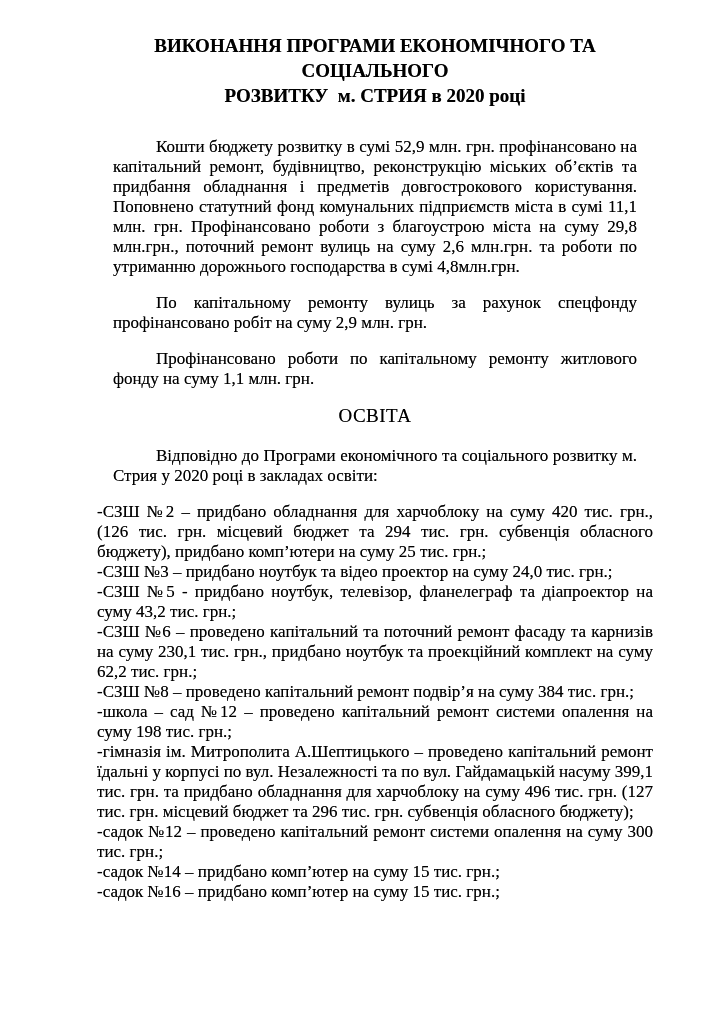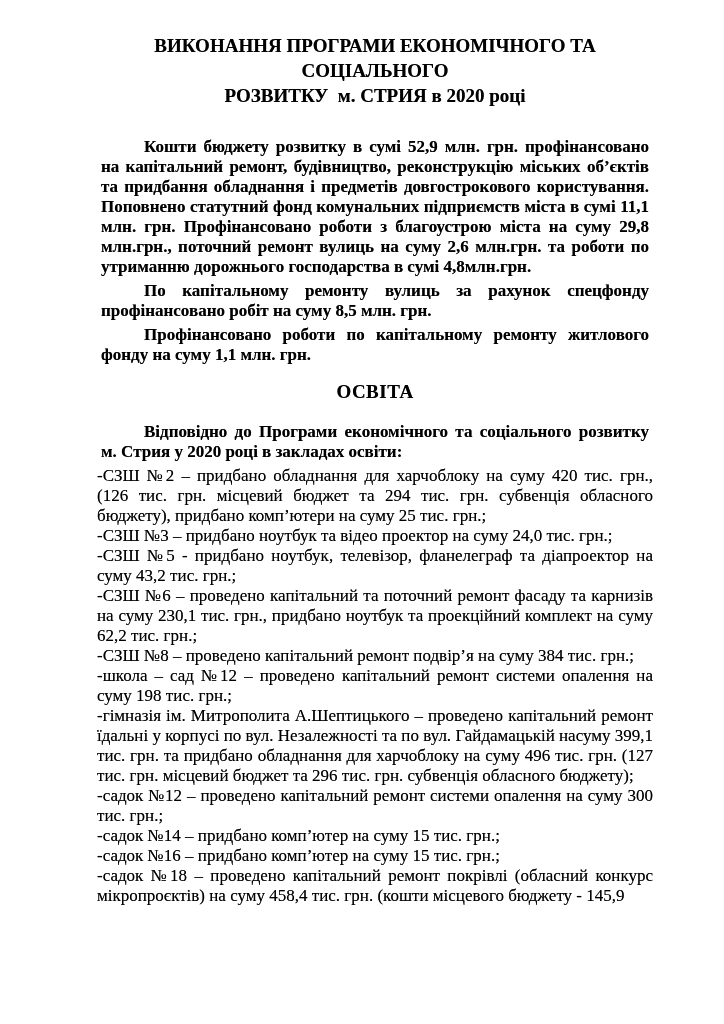--- a/index.html
+++ b/index.html
@@ -25,63 +25,61 @@
       text-align: center;
       font-weight: bold;
       font-size: 19px;
       line-height: 25px;
       margin: 0 0 29px 0;
     }
     .doc-title .t-line {
       white-space: pre-wrap;
     }
     .para {
-      margin: 4px;
+      margin: 16px;
       text-align: justify;
-      font-weight: bold;
     }
     .para.indent {
       text-indent: 43px;
     }
     .section-heading {
       margin: 16px 0 19px 0;
       text-align: center;
-      font-weight: bold;
+      font-weight: normal;
       font-size: 19px;
       line-height: 22px;
       letter-spacing: 0.5px;
     }
     .edu-item {
       margin: 0;
       text-align: justify;
     }
   </style>
 </head>
 <body>
 
 <div class="page">
 
   <div class="doc-title">
     <div class="t-line">ВИКОНАННЯ ПРОГРАМИ ЕКОНОМІЧНОГО ТА СОЦІАЛЬНОГО</div>
     <div class="t-line">РОЗВИТКУ  м. СТРИЯ в 2020 році</div>
   </div>
 
   <p class="para indent">Кошти бюджету розвитку в сумі 52,9 млн. грн. профінансовано на капітальний ремонт, будівництво, реконструкцію міських об’єктів та придбання обладнання і предметів довгострокового користування. Поповнено статутний фонд комунальних підприємств міста в сумі 11,1 млн. грн. Профінансовано роботи з благоустрою міста на суму 29,8 млн.грн., поточний ремонт вулиць на суму 2,6 млн.грн. та роботи по утриманню дорожнього господарства в сумі 4,8млн.грн.</p>
-  <p class="para indent">По капітальному ремонту вулиць за рахунок спецфонду профінансовано робіт на суму 8,5 млн. грн.</p>
+  <p class="para indent">По капітальному ремонту вулиць за рахунок спецфонду профінансовано робіт на суму 2,9 млн. грн.</p>
   <p class="para indent">Профінансовано роботи по капітальному ремонту житлового фонду на суму 1,1 млн. грн.</p>
 
   <h2 class="section-heading">ОСВІТА</h2>
 
   <p class="para indent">Відповідно до Програми економічного та соціального розвитку м. Стрия у 2020 році в закладах освіти:</p>
 
   <p class="edu-item">-СЗШ №2 – придбано обладнання для харчоблоку на суму 420 тис. грн., (126 тис. грн. місцевий бюджет та 294 тис. грн. субвенція обласного бюджету), придбано комп’ютери на суму 25 тис. грн.;</p>
   <p class="edu-item">-СЗШ №3 – придбано ноутбук та відео проектор на суму 24,0 тис. грн.;</p>
   <p class="edu-item">-СЗШ №5 - придбано ноутбук, телевізор, фланелеграф та діапроектор на суму 43,2 тис. грн.;</p>
   <p class="edu-item">-СЗШ №6 – проведено капітальний та поточний ремонт фасаду та карнизів на суму 230,1 тис. грн., придбано ноутбук та проекційний комплект на суму 62,2 тис. грн.;</p>
   <p class="edu-item">-СЗШ №8 – проведено капітальний ремонт подвір’я на суму 384 тис. грн.;</p>
   <p class="edu-item">-школа – сад №12 – проведено капітальний ремонт системи опалення на суму 198 тис. грн.;</p>
   <p class="edu-item">-гімназія ім. Митрополита А.Шептицького – проведено капітальний ремонт їдальні у корпусі по вул. Незалежності та по вул. Гайдамацькій насуму 399,1 тис. грн. та придбано обладнання для харчоблоку на суму 496 тис. грн. (127 тис. грн. місцевий бюджет та 296 тис. грн. субвенція обласного бюджету);</p>
   <p class="edu-item">-садок №12 – проведено капітальний ремонт системи опалення на суму 300 тис. грн.;</p>
   <p class="edu-item">-садок №14 – придбано комп’ютер на суму 15 тис. грн.;</p>
   <p class="edu-item">-садок №16 – придбано комп’ютер на суму 15 тис. грн.;</p>
-  <p class="edu-item">-садок №18 – проведено капітальний ремонт покрівлі (обласний конкурс мікропроєктів) на суму 458,4 тис. грн. (кошти місцевого бюджету - 145,9</p>
 
 </div>
 
 </body></html>

